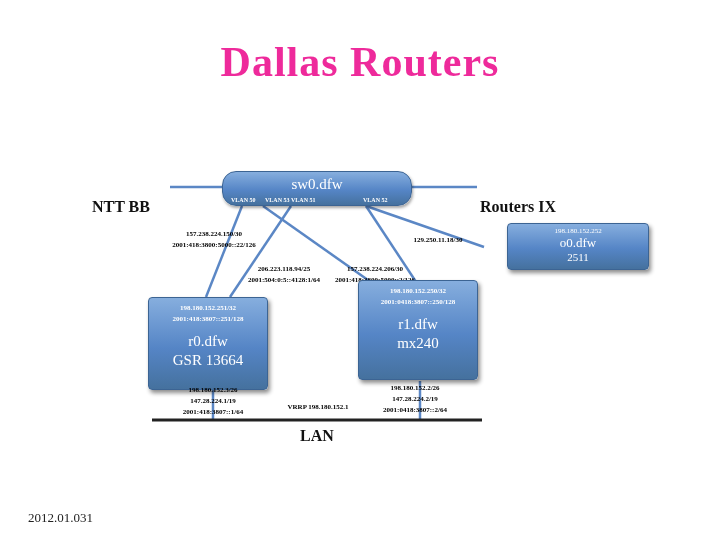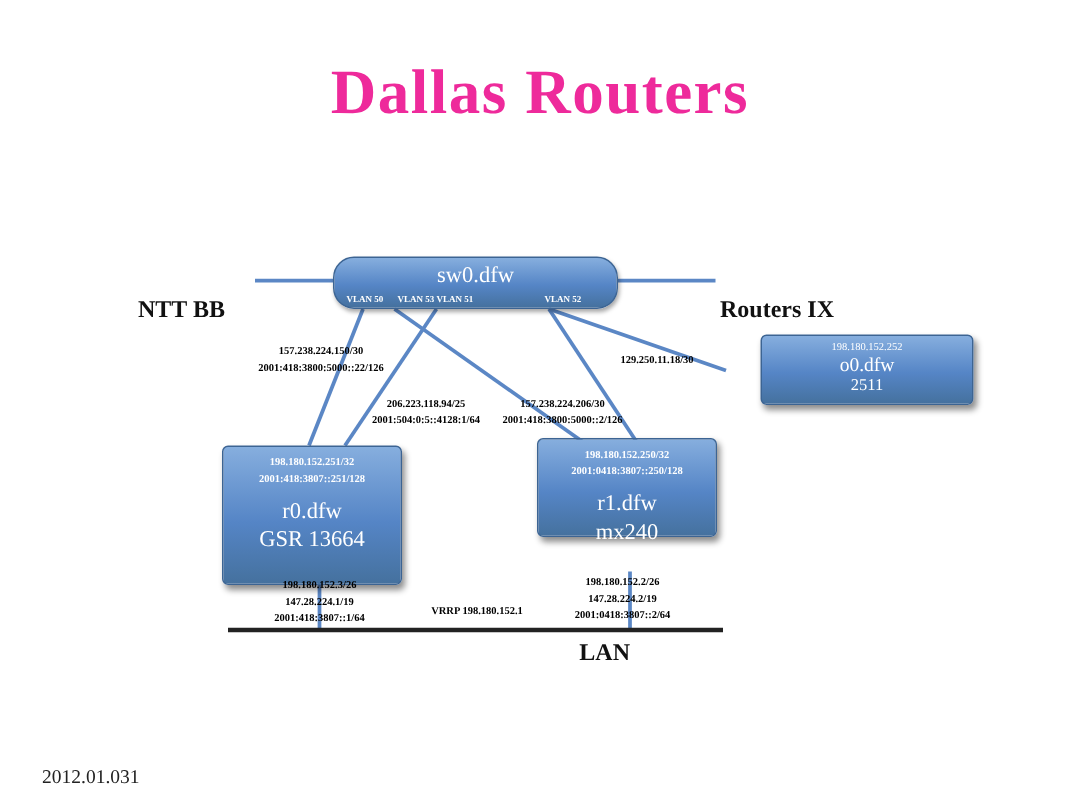--- a/index.html
+++ b/index.html
@@ -25,37 +25,37 @@
   .node.sw0{left:222px;top:171px;width:190px;height:35px;border-radius:14px;box-shadow:1px 2px 3px rgba(0,0,0,0.35);}
   .sw0 .name{font-size:15px;padding-top:4px;}
   .vlan{position:absolute;bottom:2px;font-size:6px;font-weight:bold;color:#fff;white-space:nowrap;}
   .vlan.v0{left:8px;} .vlan.v1{left:42px;} .vlan.v2{left:68px;} .vlan.v3{left:140px;}
   .node.o0{left:483px;top:223px;width:142px;height:47px;margin-left:24px;}
   .o0 .ip{font-size:7px;padding-top:3px;}
   .o0 .name{font-size:13px;line-height:1.2;}
   .o0 .model{font-size:11px;}
   .node.router{width:120px;height:93px;}
   .node.r0{left:148px;top:297px;}
-  .node.r1{left:358px;top:292px;height:66px;}
+  .node.r1{left:358px;top:280px;height:100px;}
   .router .ip{font-size:7px;font-weight:bold;line-height:1.5;}
   .router .ip.first{padding-top:5px;}
   .router .name{font-size:15px;margin-top:8px;line-height:1.25;}
   .router .model{font-size:15px;line-height:1.25;}
   .iplabel{position:absolute;font-size:7px;font-weight:bold;color:#000;text-align:center;line-height:1.5;}
   .iplabel span{display:block;}
   .lbl-ntt{left:152px;top:229px;width:124px;}
   .lbl-oob{left:402px;top:235px;width:72px;}
   .lbl-ix{left:230px;top:264px;width:108px;}
   .lbl-transit{left:316px;top:264px;width:118px;}
   .addrs{position:absolute;font-size:7px;font-weight:bold;color:#000;text-align:center;line-height:1.55;}
   .addrs span{display:block;}
   .addrs.left{left:158px;top:385px;width:110px;}
   .addrs.right{left:360px;top:383px;width:110px;}
   .vrrp{position:absolute;left:276px;top:403px;width:84px;font-size:7px;font-weight:bold;text-align:center;color:#000;}
-  .lan-label{position:absolute;left:300px;top:427px;width:120px;text-align:right;font-size:16px;font-weight:bold;color:#111;}
+  .lan-label{position:absolute;left:300px;top:427px;width:120px;text-align:left;font-size:16px;font-weight:bold;color:#111;}
   .footer{position:absolute;left:28px;top:510px;font-size:13px;color:#222;}
 </style>
 </head>
 <body>
 
 <div class="slide">
 
   <div class="title">Dallas Routers</div>
 
   <svg class="wires" viewBox="0 0 720 540">

